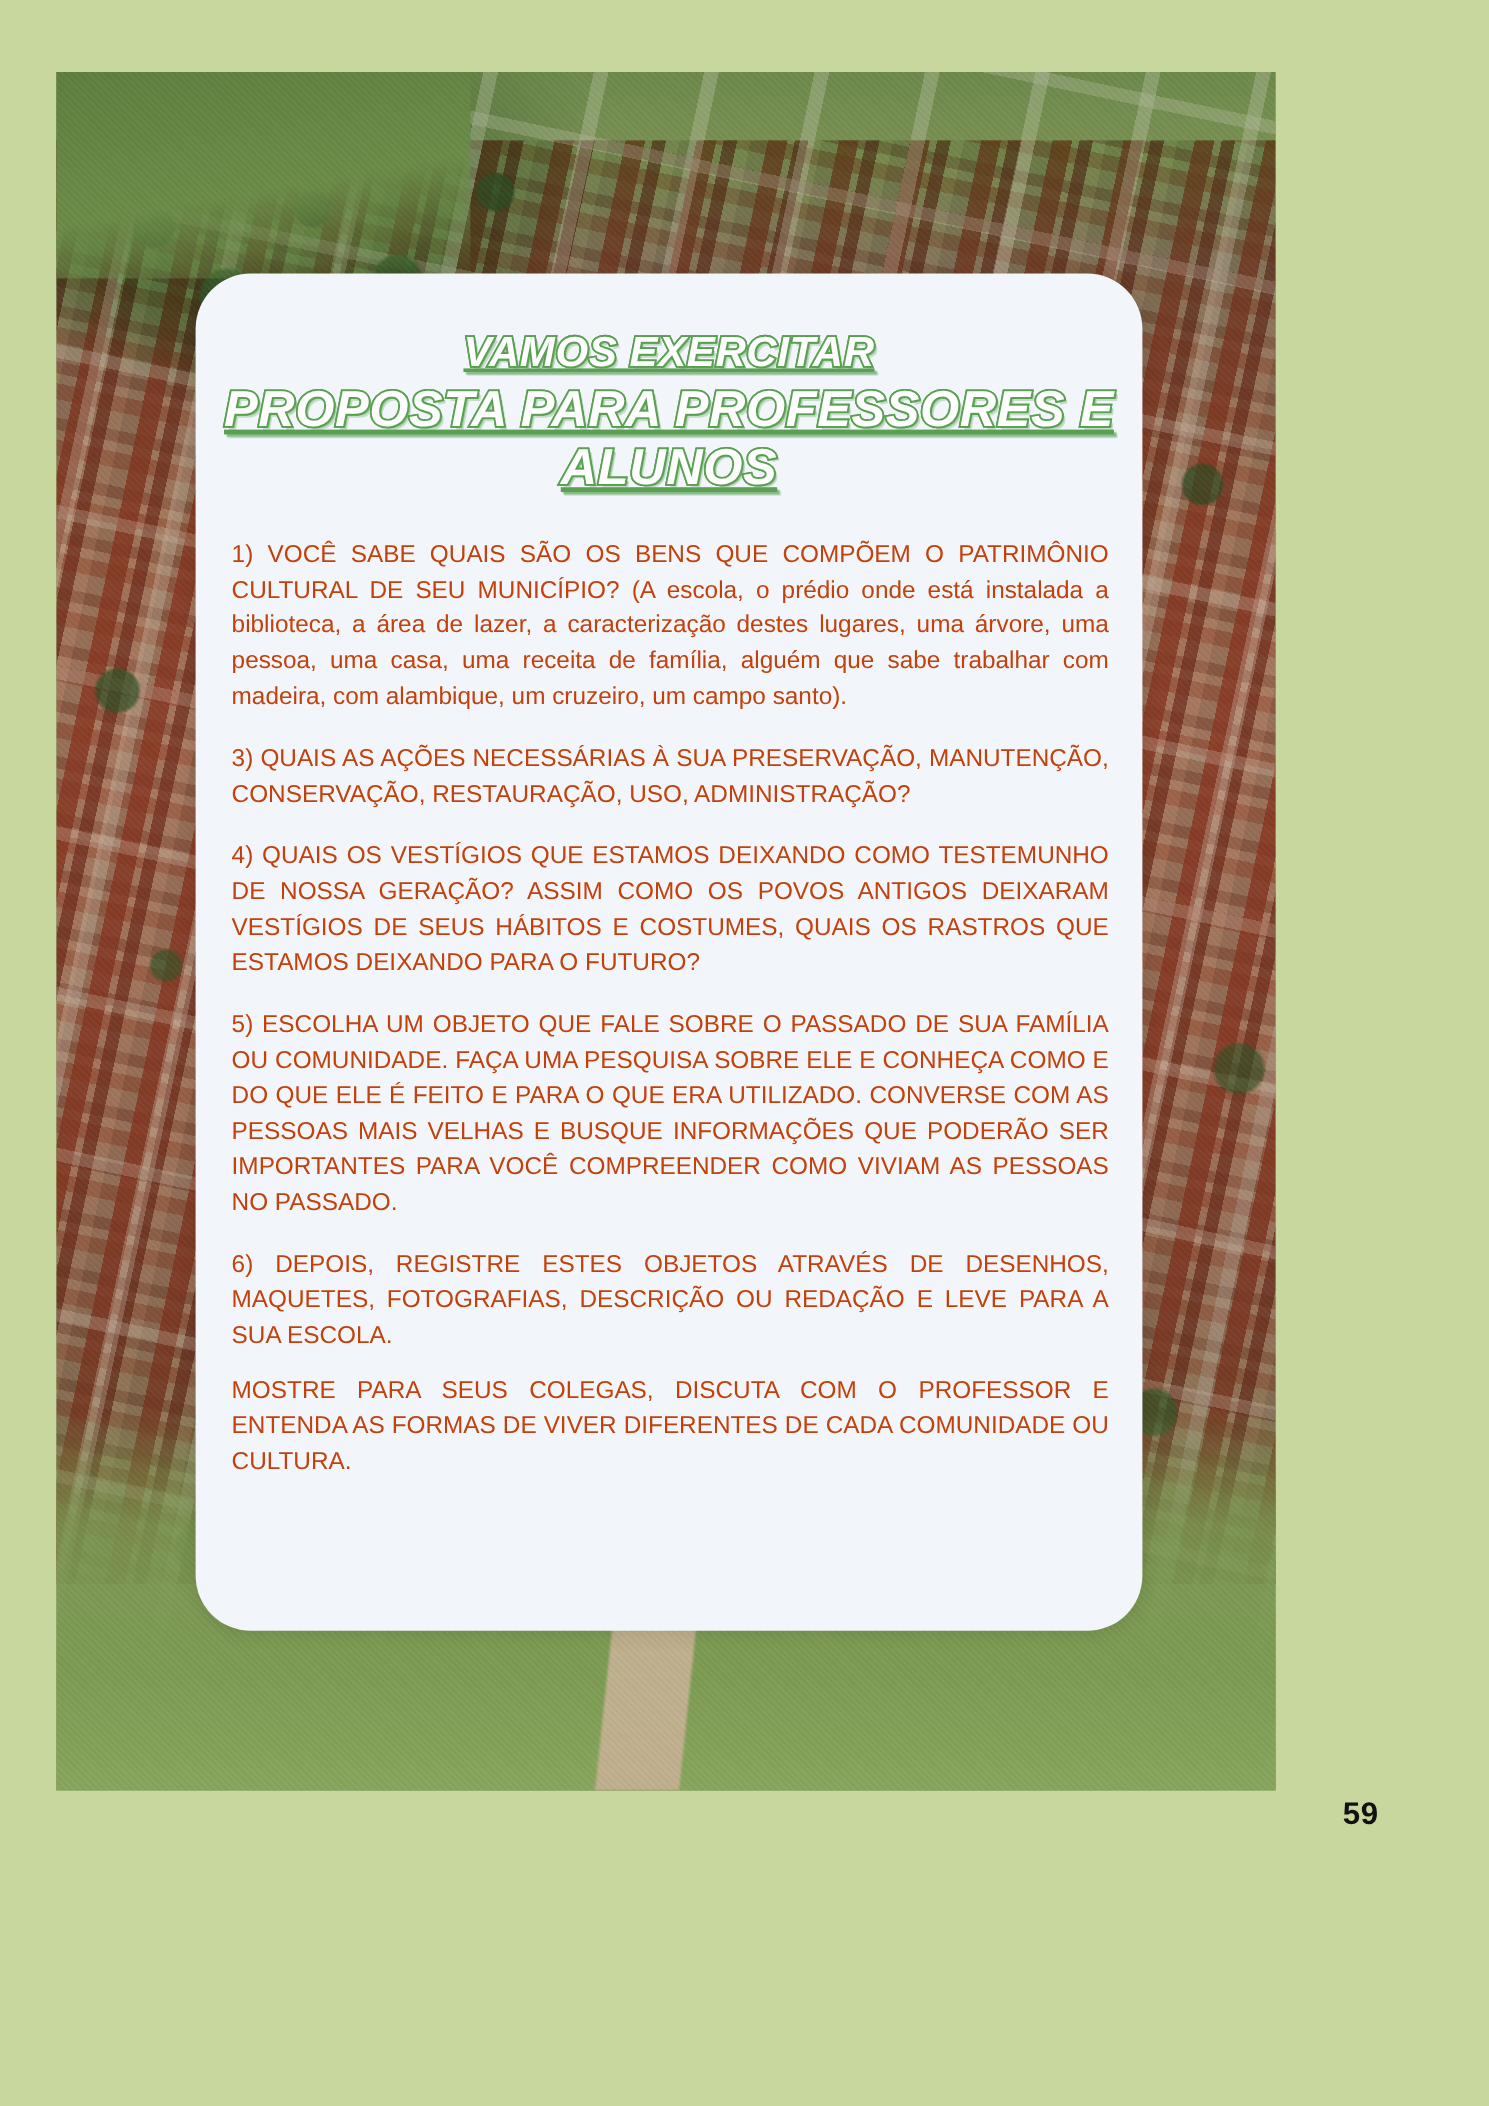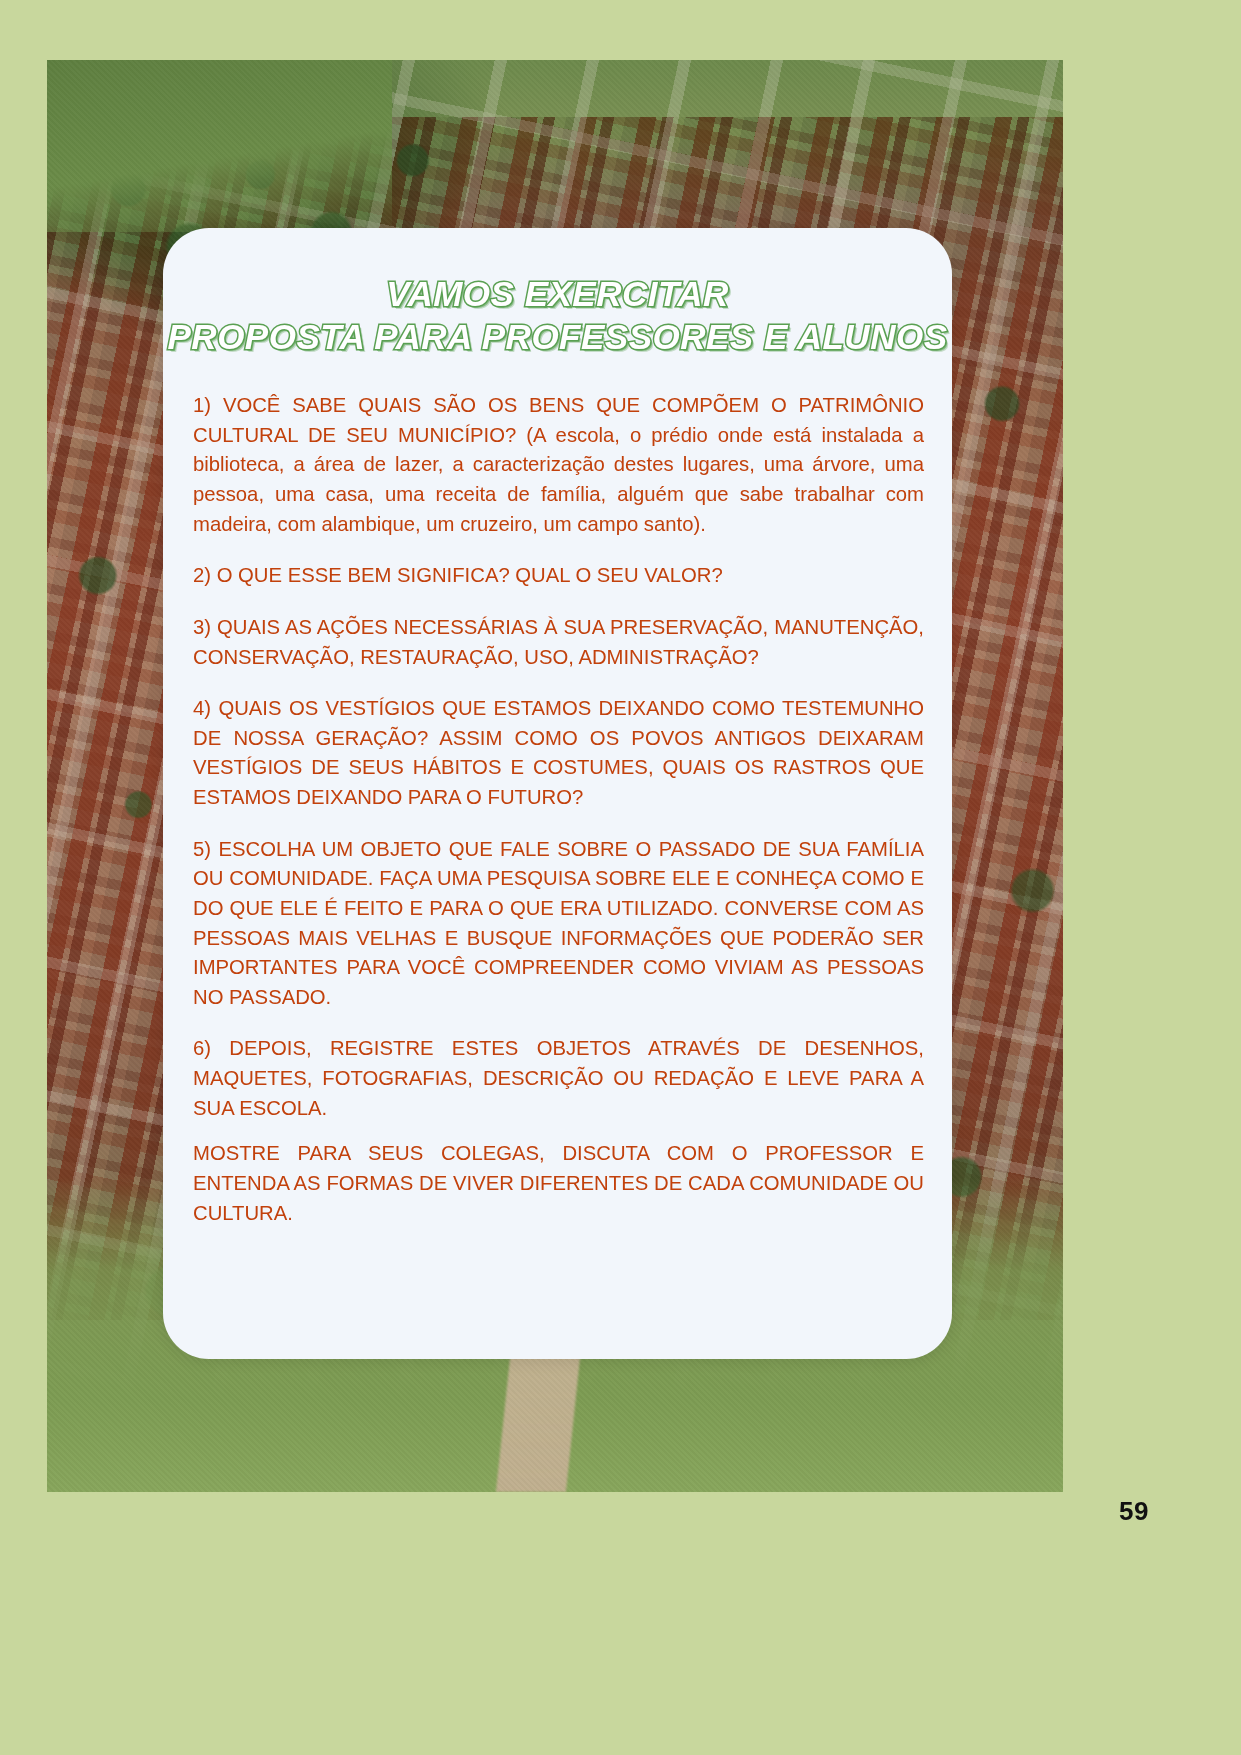--- a/index.html
+++ b/index.html
@@ -169,29 +169,30 @@
     font-style: italic;
     letter-spacing: 0.5px;
     line-height: 1.16;
     color: #ffffff;
     -webkit-text-stroke: 3px #5aa052;
     paint-order: stroke fill;
     text-shadow:
       2px 2px 0 rgba(90,160,82,0.55),
       3px 3px 0 rgba(90,160,82,0.30);
     user-select: none;
+    text-decoration: underline;
   }
   .card-title .line1 {
     display: block;
     font-size: 35px;
     margin-bottom: 2px;
   }
   .card-title .line2 {
     display: block;
-    font-size: 35px;
+    font-size: 42px;
   }
 
   .body-text {
     margin: 34px 0 0 0;
     padding: 0 28px 0 30px;
     color: #c2410c;
     font-size: 20.3px;
     line-height: 1.46;
   }
   .body-text p {
@@ -234,21 +235,20 @@
 
   <div class="card">
 
     <div class="card-title">
       <span class="line1">VAMOS EXERCITAR</span>
       <span class="line2">PROPOSTA PARA PROFESSORES E ALUNOS</span>
     </div>
 
     <div class="body-text">
       <p>1) VOCÊ SABE QUAIS SÃO OS BENS QUE COMPÕEM O PATRIMÔNIO CULTURAL DE SEU MUNICÍPIO? (A escola, o prédio onde está instalada a biblioteca, a área de lazer, a caracterização destes lugares, uma árvore, uma pessoa, uma casa, uma receita de família, alguém que sabe trabalhar com madeira, com alambique, um cruzeiro, um campo santo).</p>
-      <p>2) O QUE ESSE BEM SIGNIFICA? QUAL O SEU VALOR?</p>
       <p>3) QUAIS AS AÇÕES NECESSÁRIAS À SUA PRESERVAÇÃO, MANUTENÇÃO, CONSERVAÇÃO, RESTAURAÇÃO, USO, ADMINISTRAÇÃO?</p>
       <p>4) QUAIS OS VESTÍGIOS QUE ESTAMOS DEIXANDO COMO TESTEMUNHO DE NOSSA GERAÇÃO? ASSIM COMO OS POVOS ANTIGOS DEIXARAM VESTÍGIOS DE SEUS HÁBITOS E COSTUMES, QUAIS OS RASTROS QUE ESTAMOS DEIXANDO PARA O FUTURO?</p>
       <p>5) ESCOLHA UM OBJETO QUE FALE SOBRE O PASSADO DE SUA FAMÍLIA OU COMUNIDADE. FAÇA UMA PESQUISA SOBRE ELE E CONHEÇA COMO E DO QUE ELE É FEITO E PARA O QUE ERA UTILIZADO. CONVERSE COM AS PESSOAS MAIS VELHAS E BUSQUE INFORMAÇÕES QUE PODERÃO SER IMPORTANTES PARA VOCÊ COMPREENDER COMO VIVIAM AS PESSOAS NO PASSADO.</p>
       <p class="tight">6) DEPOIS, REGISTRE ESTES OBJETOS ATRAVÉS DE DESENHOS, MAQUETES, FOTOGRAFIAS, DESCRIÇÃO OU REDAÇÃO E LEVE PARA A SUA ESCOLA.</p>
       <p class="last">MOSTRE PARA SEUS COLEGAS, DISCUTA COM O PROFESSOR E ENTENDA AS FORMAS DE VIVER DIFERENTES DE CADA COMUNIDADE OU CULTURA.</p>
     </div>
 
   </div>
 
   <div class="page-number">59</div>

